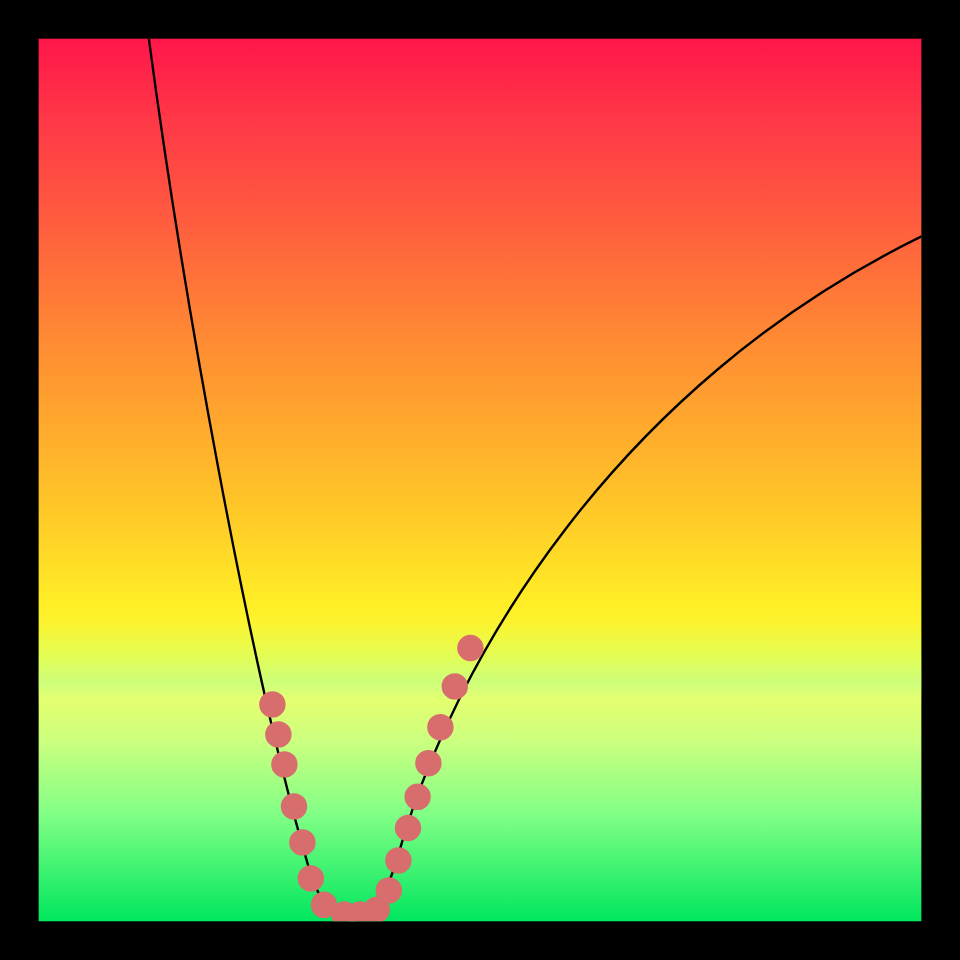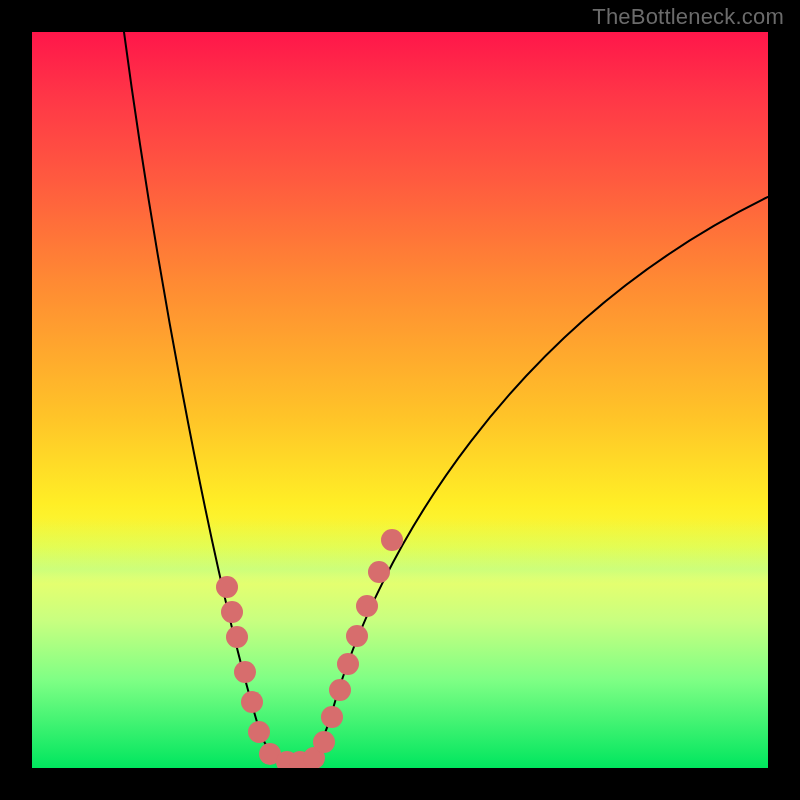--- a/index.html
+++ b/index.html
@@ -68,21 +68,20 @@
     stroke-linejoin: round;
   }
   .curve .dot {
     fill: #d76d6d;
   }
 </style>
 </head>
 <body>
 
 <div class="stage">
-  <div class="watermark">TheBottleneck.com</div>
 
   <div class="plot">
     <div class="bg"></div>
     <svg class="curve" viewBox="0 0 736 736" preserveAspectRatio="none">
       <path class="main" d="M92 0 C 120 210, 175 520, 225 690 C 233 720, 245 730, 258 731 C 273 732, 290 718, 300 680 C 345 520, 480 290, 736 165"></path>
       <g id="dots">
           <circle class="dot" cx="195" cy="555" r="11"></circle>
           <circle class="dot" cx="200" cy="580" r="11"></circle>
           <circle class="dot" cx="205" cy="605" r="11"></circle>
           <circle class="dot" cx="213" cy="640" r="11"></circle>

